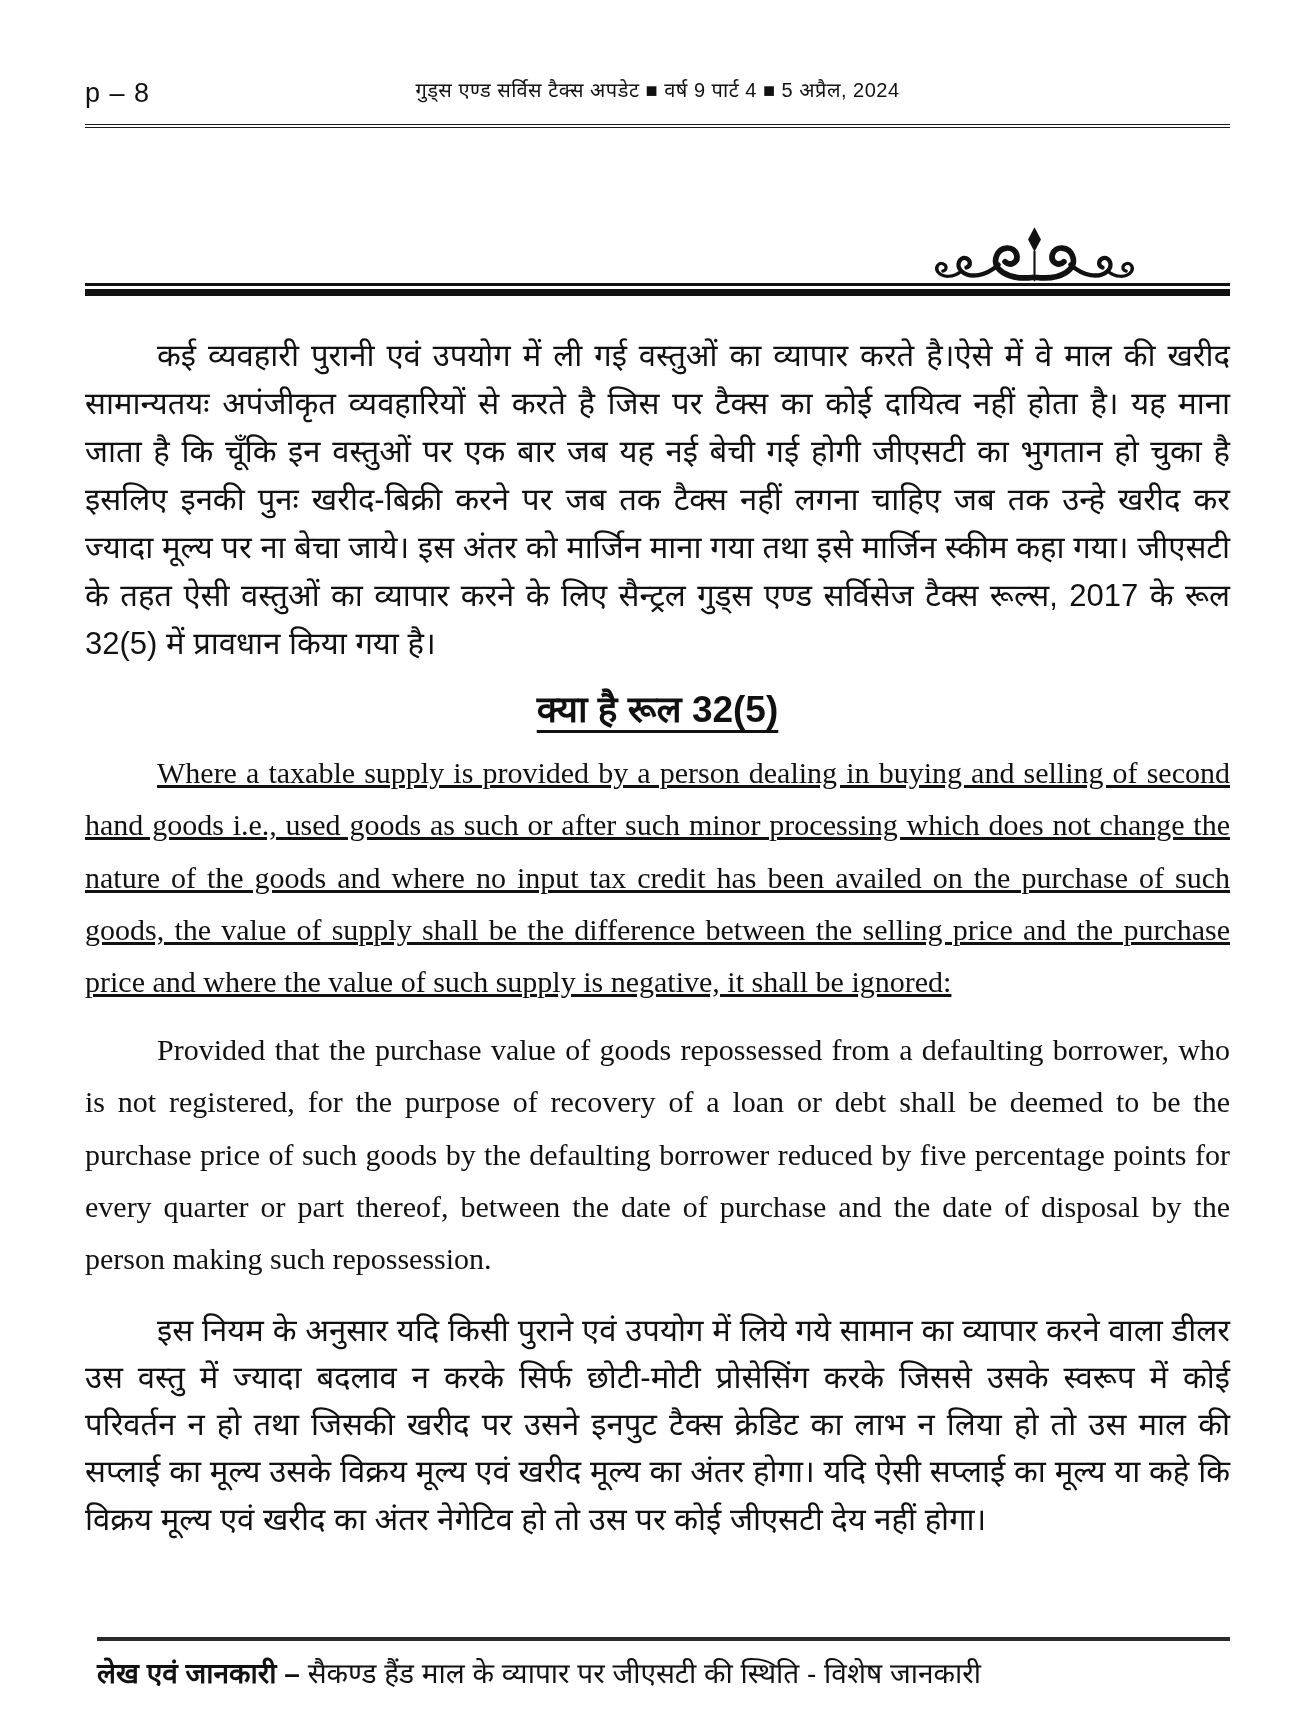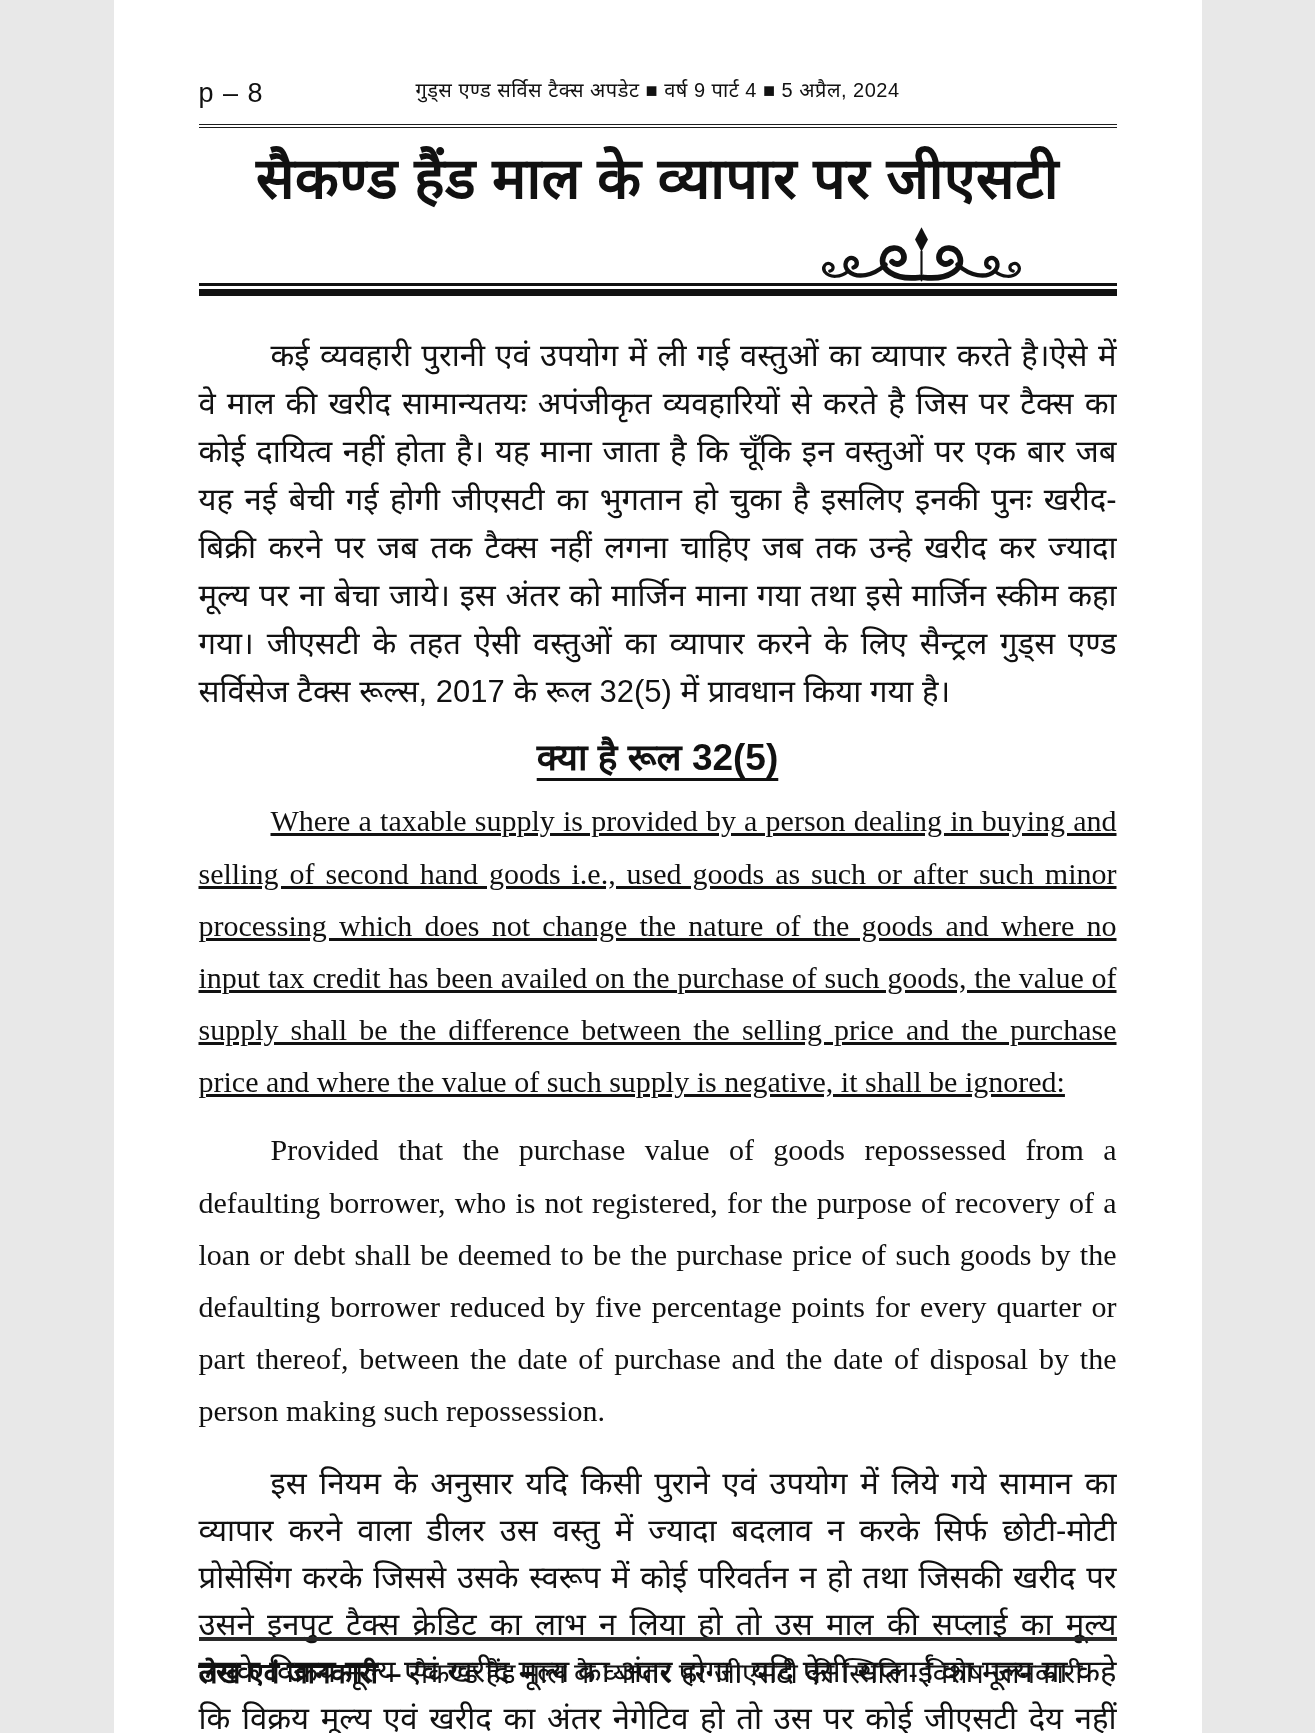--- a/index.html
+++ b/index.html
@@ -1,19 +1,19 @@
 <!DOCTYPE html>
 <html lang="hi"><head>
 <meta charset="utf-8">
 <style>
   * { margin:0; padding:0; box-sizing:border-box; }
   html,body { background:#e8e8e8; }
   .page {
     position:relative;
-    width:1088px; height:1733px;
+    width:1315px; height:1733px;
     margin:0 auto;
     background:#ffffff;
     color:#111111;
     padding:74px 85px 0 85px;
     overflow:hidden;
     font-family:"Liberation Sans", sans-serif;
   }
   
   .header-row{
     position:relative;
@@ -82,21 +82,21 @@
   }
   .english-para.first{ margin-top:14px;text-decoration:underline; }
   .english-para.second{ margin-top:16px; }
   .hindi-para.last{
     margin-top:22px;
     line-height:1.52;
   }
   
   .footer{
     position:absolute;
-    left:85px; right:85px;
+    left:97px; right:85px;
     bottom:42px;
   }
   .footer-rule{ border-top:4px solid #2a2a2a; }
   .footer-text{
     margin-top:12px;
     font-size:28px;
   }
   .footer-label{ font-weight:700; }
 </style>
 </head>
@@ -104,21 +104,21 @@
 
 <div class="page">
 
   <div class="header-row">
     <span class="page-number">p – 8</span>
     <div class="header-title">गुड्स एण्ड सर्विस टैक्स अपडेट ■ वर्ष 9 पार्ट 4 ■ 5 अप्रैल, 2024</div>
   </div>
   <div class="header-rule"></div>
 
   <h1 class="article-title">
-    <span>सैकण्ड हैंड माल के व्यापार पर जीएसटी</span><br>
+    <br>
   </h1>
 
   <div class="ornament-row">
     <svg class="ornament" viewBox="0 0 300 84" fill="none" stroke="#111" stroke-linecap="round">
 
       <path d="M150 2 L159 19 L150 36 L141 19 Z" fill="#111" stroke="none"></path>
       <path d="M150 36 L150 76" stroke-width="3"></path>
       <g stroke-width="8">
 
         <path d="M147 72 C112 76 90 60 97 42 C102 28 121 27 125 40 C128 51 116 57 109 50"></path>

